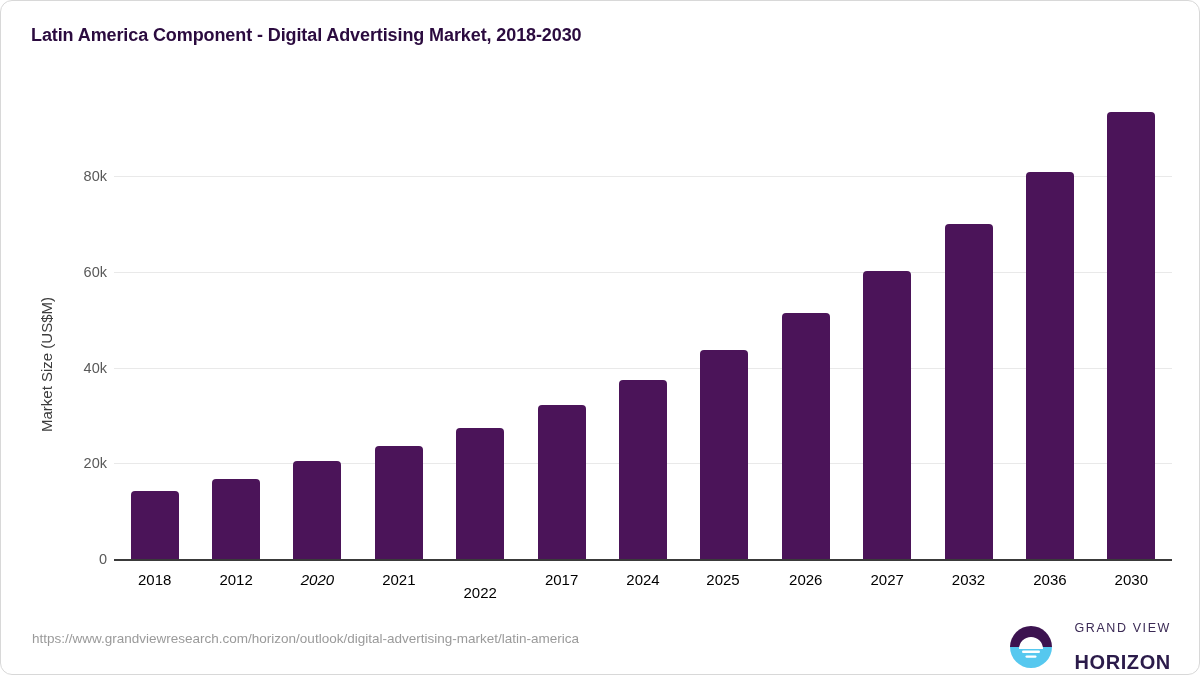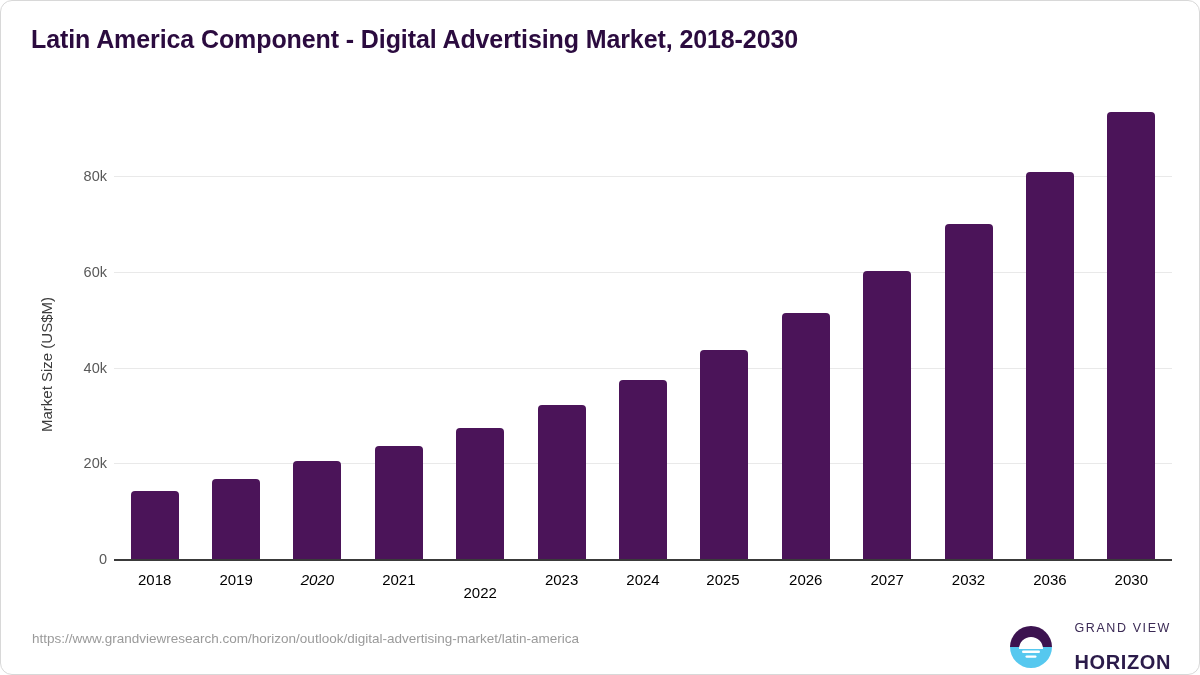--- a/index.html
+++ b/index.html
@@ -17,21 +17,21 @@
     background: #ffffff;
     border: 1px solid #d8d8d8;
     border-radius: 12px;
     box-sizing: border-box;
     overflow: hidden;
   }
   .chart-title {
     position: absolute;
     left: 30px;
     top: 24px;
-    font-size: 25px;
+    font-size: 18px;
     font-weight: bold;
     color: #2b0b3f;
     letter-spacing: -0.1px;
     white-space: nowrap;
   }
   
   .plot-wrap {
     position: absolute;
     left: 0;
     top: 0;
@@ -123,21 +123,20 @@
     letter-spacing: 1.6px;
     color: #3b2a55;
     font-weight: normal;
   }
   .logo-bottom {
     font-size: 20px;
     letter-spacing: 0.6px;
     color: #2b1b4a;
     font-weight: bold;
     margin-top: 17px;
-    text-align: right;
   }
 </style>
 </head>
 <body>
 
 <div class="screen">
 
   <div class="chart-title">Latin America Component - Digital Advertising Market, 2018-2030</div>
 
   <div class="plot-wrap">
@@ -167,25 +166,25 @@
         <div class="bar" title="2024: 37400" style="left: 618px; top: 378.947px; height: 179.053px; background: rgb(75, 20, 89);"></div>
         <div class="bar" title="2025: 43700" style="left: 699.385px; top: 348.786px; height: 209.214px; background: rgb(75, 20, 89);"></div>
         <div class="bar" title="2026: 51400" style="left: 780.769px; top: 311.923px; height: 246.077px; background: rgb(75, 20, 89);"></div>
         <div class="bar" title="2027: 60200" style="left: 862.154px; top: 269.793px; height: 288.207px; background: rgb(75, 20, 89);"></div>
         <div class="bar" title="2028: 69900" style="left: 943.538px; top: 223.354px; height: 334.646px; background: rgb(75, 20, 89);"></div>
         <div class="bar" title="2029: 80800" style="left: 1024.92px; top: 171.17px; height: 386.83px; background: rgb(75, 20, 89);"></div>
         <div class="bar" title="2030: 93400" style="left: 1106.31px; top: 110.847px; height: 447.152px; background: rgb(75, 20, 89);"></div>
       </div>
     <div id="xticks">
         <div class="x-tick" style="left: 108.692px;">2018</div>
-        <div class="x-tick" style="left: 190.077px;">2019</div>
+        <div class="x-tick" style="left: 190.077px;">2012</div>
         <div class="x-tick" style="left: 271.462px; font-style: italic;">2020</div>
         <div class="x-tick" style="left: 352.846px;">2021</div>
         <div class="x-tick" style="left: 434.231px; margin-top: 13px;">2022</div>
-        <div class="x-tick" style="left: 515.615px;">2023</div>
+        <div class="x-tick" style="left: 515.615px;">2017</div>
         <div class="x-tick" style="left: 597px;">2024</div>
         <div class="x-tick" style="left: 677px;">2025</div>
         <div class="x-tick" style="left: 759.769px;">2026</div>
         <div class="x-tick" style="left: 841.154px;">2027</div>
         <div class="x-tick" style="left: 922.538px;">2032</div>
         <div class="x-tick" style="left: 1003.92px;">2036</div>
         <div class="x-tick" style="left: 1085.31px;">2030</div>
       </div>
   </div>
 

